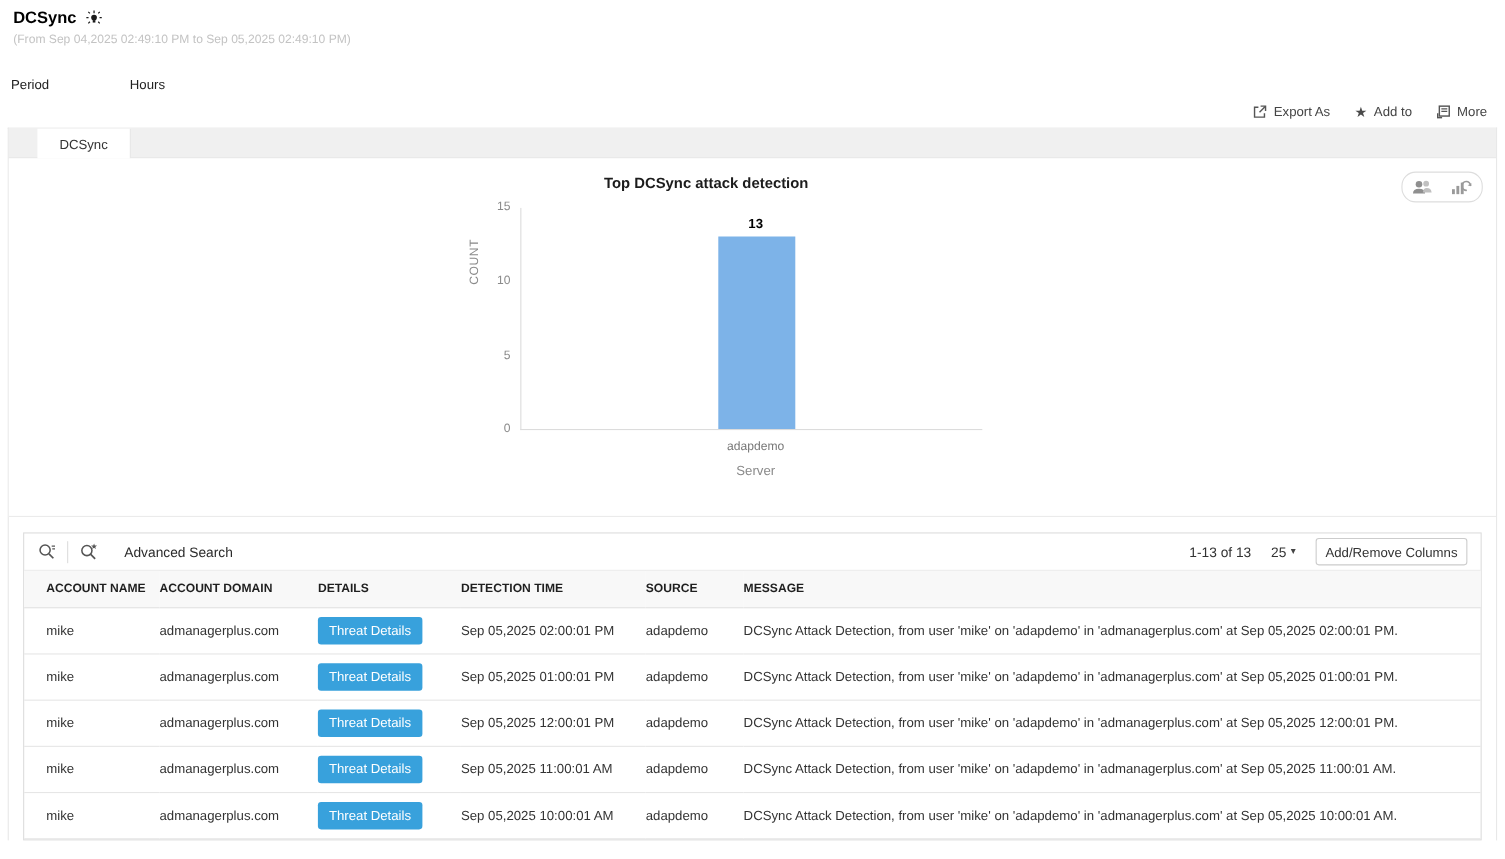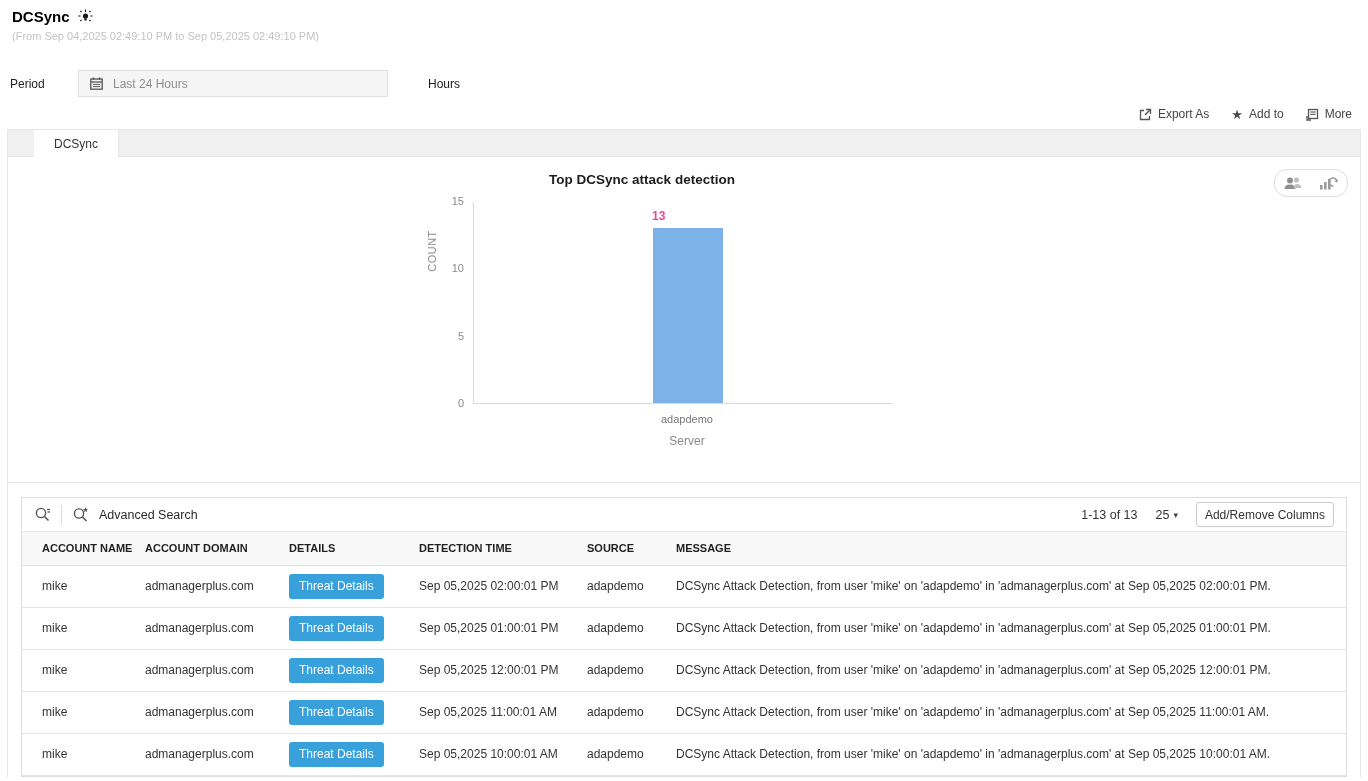--- a/index.html
+++ b/index.html
@@ -51,34 +51,34 @@
   .chart-toggle-btn { width: 36px; height: 26px; display: flex; align-items: center;
                       justify-content: center; cursor: pointer; }
   .plot { position: absolute; left: 465px; top: 45px; width: 420px; height: 202px;
           border-left: 1px solid #dcdcdc; border-bottom: 1px solid #dcdcdc; }
   .ylabel { position: absolute; left: 403px; top: 88px; transform: rotate(-90deg);
             transform-origin: center; font-size: 11px; color: #8a8a8a; letter-spacing: .5px; }
   .ytick { position: absolute; width: 28px; text-align: right; left: 428px;
            font-size: 11px; color: #8a8a8a; }
   .ytick-15 { top: 38px; } .ytick-10 { top: 105px; } .ytick-5 { top: 173px; } .ytick-0 { top: 240px; }
   .bar { position: absolute; left: 179px; width: 70px; bottom: 0; }
-  .bar-value { position: absolute; left: 644px; width: 70px; text-align: left;
-               font-size: 12px; font-weight: bold; color: #ec4899; }
+  .bar-value { position: absolute; left: 644px; width: 70px; text-align: center;
+               font-size: 12px; font-weight: bold; color: #000000; }
   .xcat { position: absolute; top: 256px; left: 644px; width: 70px; text-align: center;
           font-size: 11px; color: #777; }
   .xaxis-title { position: absolute; top: 277px; left: 644px; width: 70px; text-align: center;
                  font-size: 12px; color: #8a8a8a; }
 
   
   .table-card { margin: 14px 13px 0 13px; border: 1px solid #ddd; background: #fff; }
   .table-toolbar { height: 34px; display: flex; align-items: center; padding: 0 12px;
                    border-bottom: 1px solid #eaeaea; }
   .toolbar-left { display: flex; align-items: center; gap: 10px; }
   .toolbar-sep { width: 1px; height: 20px; background: #ddd; }
-  .adv-search { display: flex; align-items: center; gap: 10px; font-size: 12.5px; color: #2b2b2b; cursor: pointer; }
+  .adv-search { display: flex; align-items: center; gap: 24px; font-size: 12.5px; color: #2b2b2b; cursor: pointer; }
   .toolbar-right { margin-left: auto; display: flex; align-items: center; gap: 18px; }
   .pagination-text { font-size: 12.5px; color: #333; }
   .page-size { font-size: 12.5px; color: #333; display: flex; align-items: center; gap: 4px; cursor: pointer; }
   .caret-glyph { font-size: 9px; color: #444; }
   .add-remove-btn { border: 1px solid #ccc; background: #fff; border-radius: 3px; height: 25px;
                     padding: 0 8px; font-size: 12px; color: #333; cursor: pointer;
                     font-family: "Liberation Sans", sans-serif; }
 
   table { width: 100%; border-collapse: collapse; }
   thead th { background: #f8f8f8; height: 33px; text-align: left; font-size: 11px;
@@ -116,33 +116,20 @@
         </g>
       </svg>
     </span>
   </div>
   <div class="subtitle">(From Sep 04,2025 02:49:10 PM to Sep 05,2025 02:49:10 PM)</div>
 
 </div>
 
 <div class="filter-row">
   <span class="filter-label period-label">Period</span>
-  <div class="period-box">
-    <span class="calendar-cell icon">
-      <svg width="13" height="13" viewBox="0 0 13 13">
-        <rect x="0.8" y="2" width="11.4" height="10.2" fill="none" stroke="#555" stroke-width="1.3"></rect>
-        <line x1="3.5" y1="0.5" x2="3.5" y2="3" stroke="#555" stroke-width="1.3"></line>
-        <line x1="9.5" y1="0.5" x2="9.5" y2="3" stroke="#555" stroke-width="1.3"></line>
-        <line x1="0.8" y1="5" x2="12.2" y2="5" stroke="#555" stroke-width="1.3"></line>
-        <line x1="3" y1="7.4" x2="10" y2="7.4" stroke="#555" stroke-width="1"></line>
-        <line x1="3" y1="9.6" x2="10" y2="9.6" stroke="#555" stroke-width="1"></line>
-      </svg>
-    </span>
-    <span class="period-value">Last 24 Hours</span>
-  </div>
   <span class="filter-label hours-label">Hours</span>
 </div>
 
 <div class="actions-row">
   <div class="action-item">
     <span class="icon">
       <svg width="13" height="13" viewBox="0 0 13 13">
         <path d="M5 2.5 H1.5 V11.5 H10.5 V8" fill="none" stroke="#555" stroke-width="1.3"></path>
         <path d="M7 1.5 H11.5 V6" fill="none" stroke="#555" stroke-width="1.3"></path>
         <line x1="11.2" y1="1.8" x2="6" y2="7" stroke="#555" stroke-width="1.3"></line>

